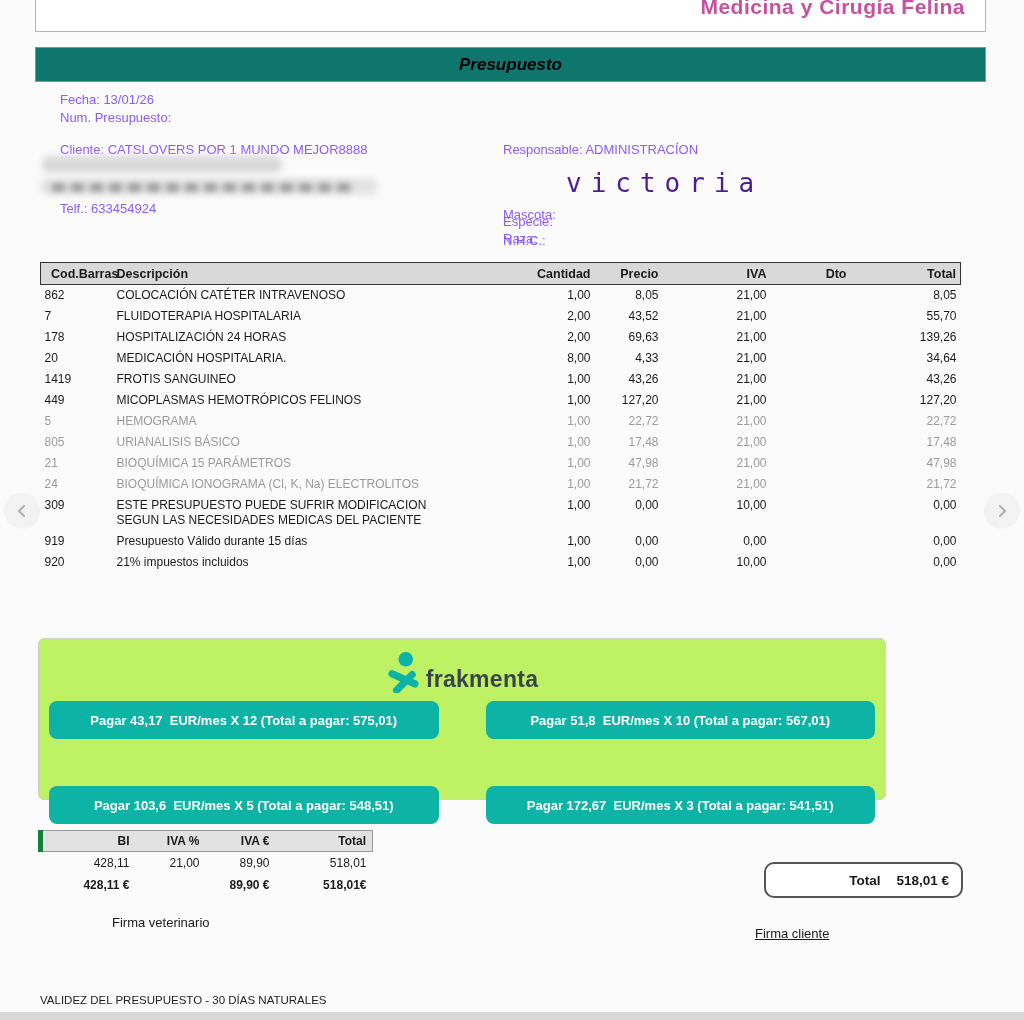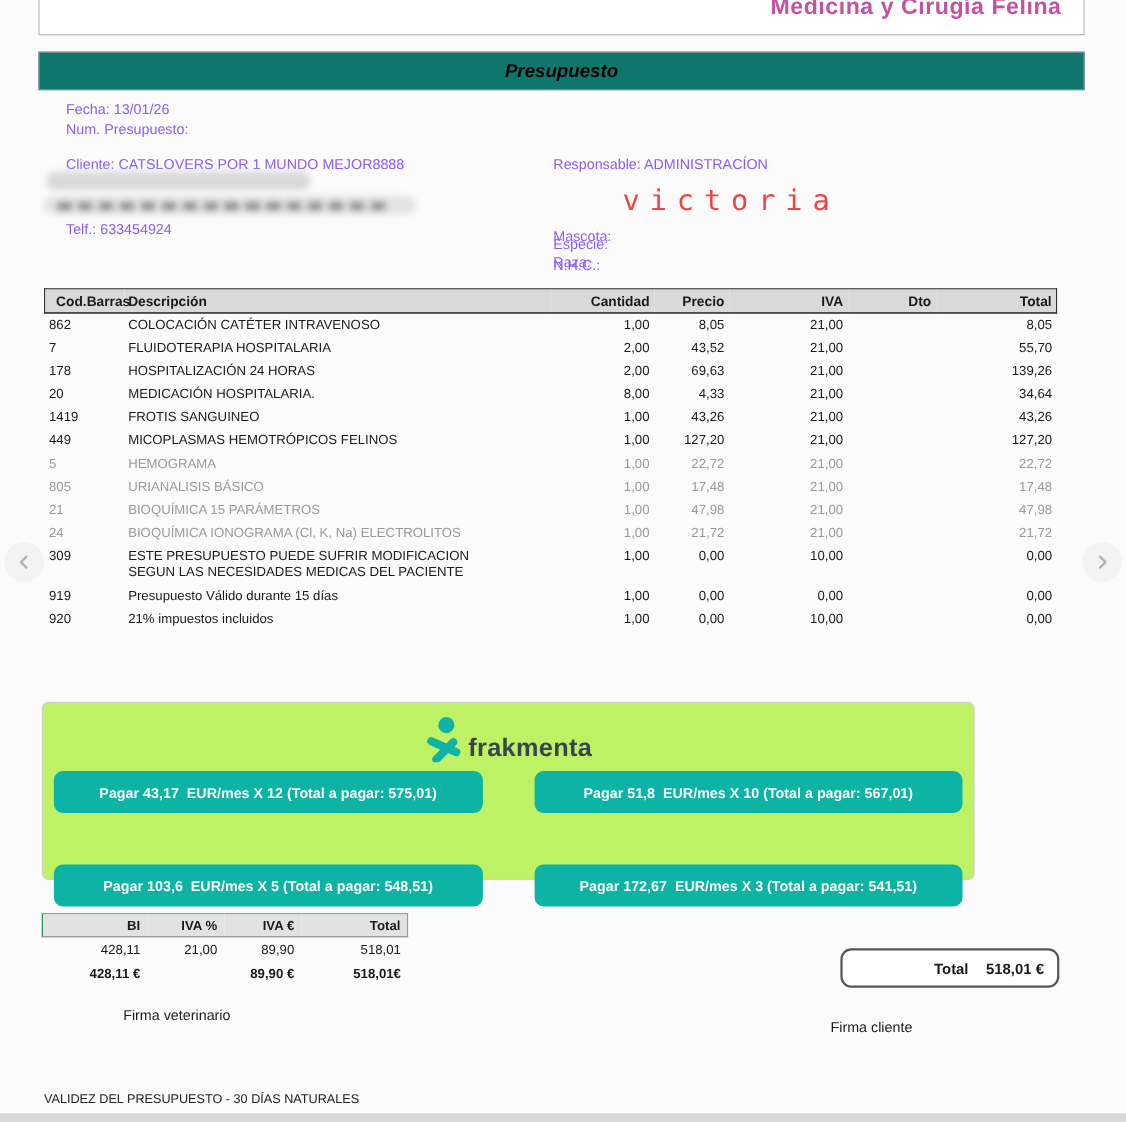--- a/index.html
+++ b/index.html
@@ -45,21 +45,21 @@
   }
   #redacted-address-smudge {
     left: 52px; top: 184px; width: 300px; height: 7px;
     background: repeating-linear-gradient(90deg,#8f8f8f 0 13px, transparent 13px 19px);
     filter: blur(3px);
   }
 
   #mascota-value {
     position: absolute; left: 566px; top: 168px;
     font-family: "DejaVu Sans Mono", monospace;
-    font-size: 26px; letter-spacing: 9px; color: #ef4444;
+    font-size: 26px; letter-spacing: 9px; color: #4c1d95;
     filter: blur(0.5px);
   }
 
   
   #items-table {
     position: absolute; left: 40px; top: 262px; width: 920px;
     border-collapse: collapse; table-layout: fixed;
   }
   #items-table th {
     background: #d9d9d9; font-size: 12.5px; font-weight: bold;
@@ -117,37 +117,37 @@
   
   #summary-table {
     position: absolute; left: 38px; top: 830px; width: 332px;
     border-collapse: collapse; table-layout: fixed;
   }
   #summary-table th {
     background: #e2e2e2; border: 1px solid #999; border-left: none; border-right: none;
     font-size: 12px; font-weight: bold; text-align: right;
     height: 21px; padding: 0 6px;
   }
-  #summary-table th:first-child { border-left: 1px solid #15803d; }
+  #summary-table th:first-child { border-left: 5px solid #15803d; }
   #summary-table th:last-child  { border-right: 1px solid #999; }
   #summary-table td { font-size: 12px; text-align: right; padding: 4px 6px 2px; }
   #summary-table tr.total-row td { font-weight: bold; padding-top: 6px; }
   .s-col1 { width: 95px; } .s-col2 { width: 70px; } .s-col3 { width: 70px; } .s-col4 { width: 97px; }
 
   
   #total-box {
     left: 764px; top: 862px; width: 199px; height: 36px;
     background: #fff; border: 2px solid #555; border-radius: 10px;
     display: flex; align-items: center; justify-content: flex-end;
     gap: 16px; padding-right: 12px;
     font-size: 13.5px; font-weight: bold;
   }
 
   #firma-vet    { left: 112px; top: 915px; font-size: 13px; }
-  #firma-client { left: 755px; top: 926px; font-size: 13px; }
+  #firma-client { left: 755px; top: 926px; font-size: 13px; text-decoration: underline; }
   #validez      { left: 40px;  top: 994px; font-size: 11.5px; color: #222; }
 
   #bottom-strip {
     left: 0; bottom: 0; width: 1024px; height: 8px; background: #d8d8d8;
   }
 </style>
 </head>
 <body>
 
 <div class="abs" id="clinic-box">

